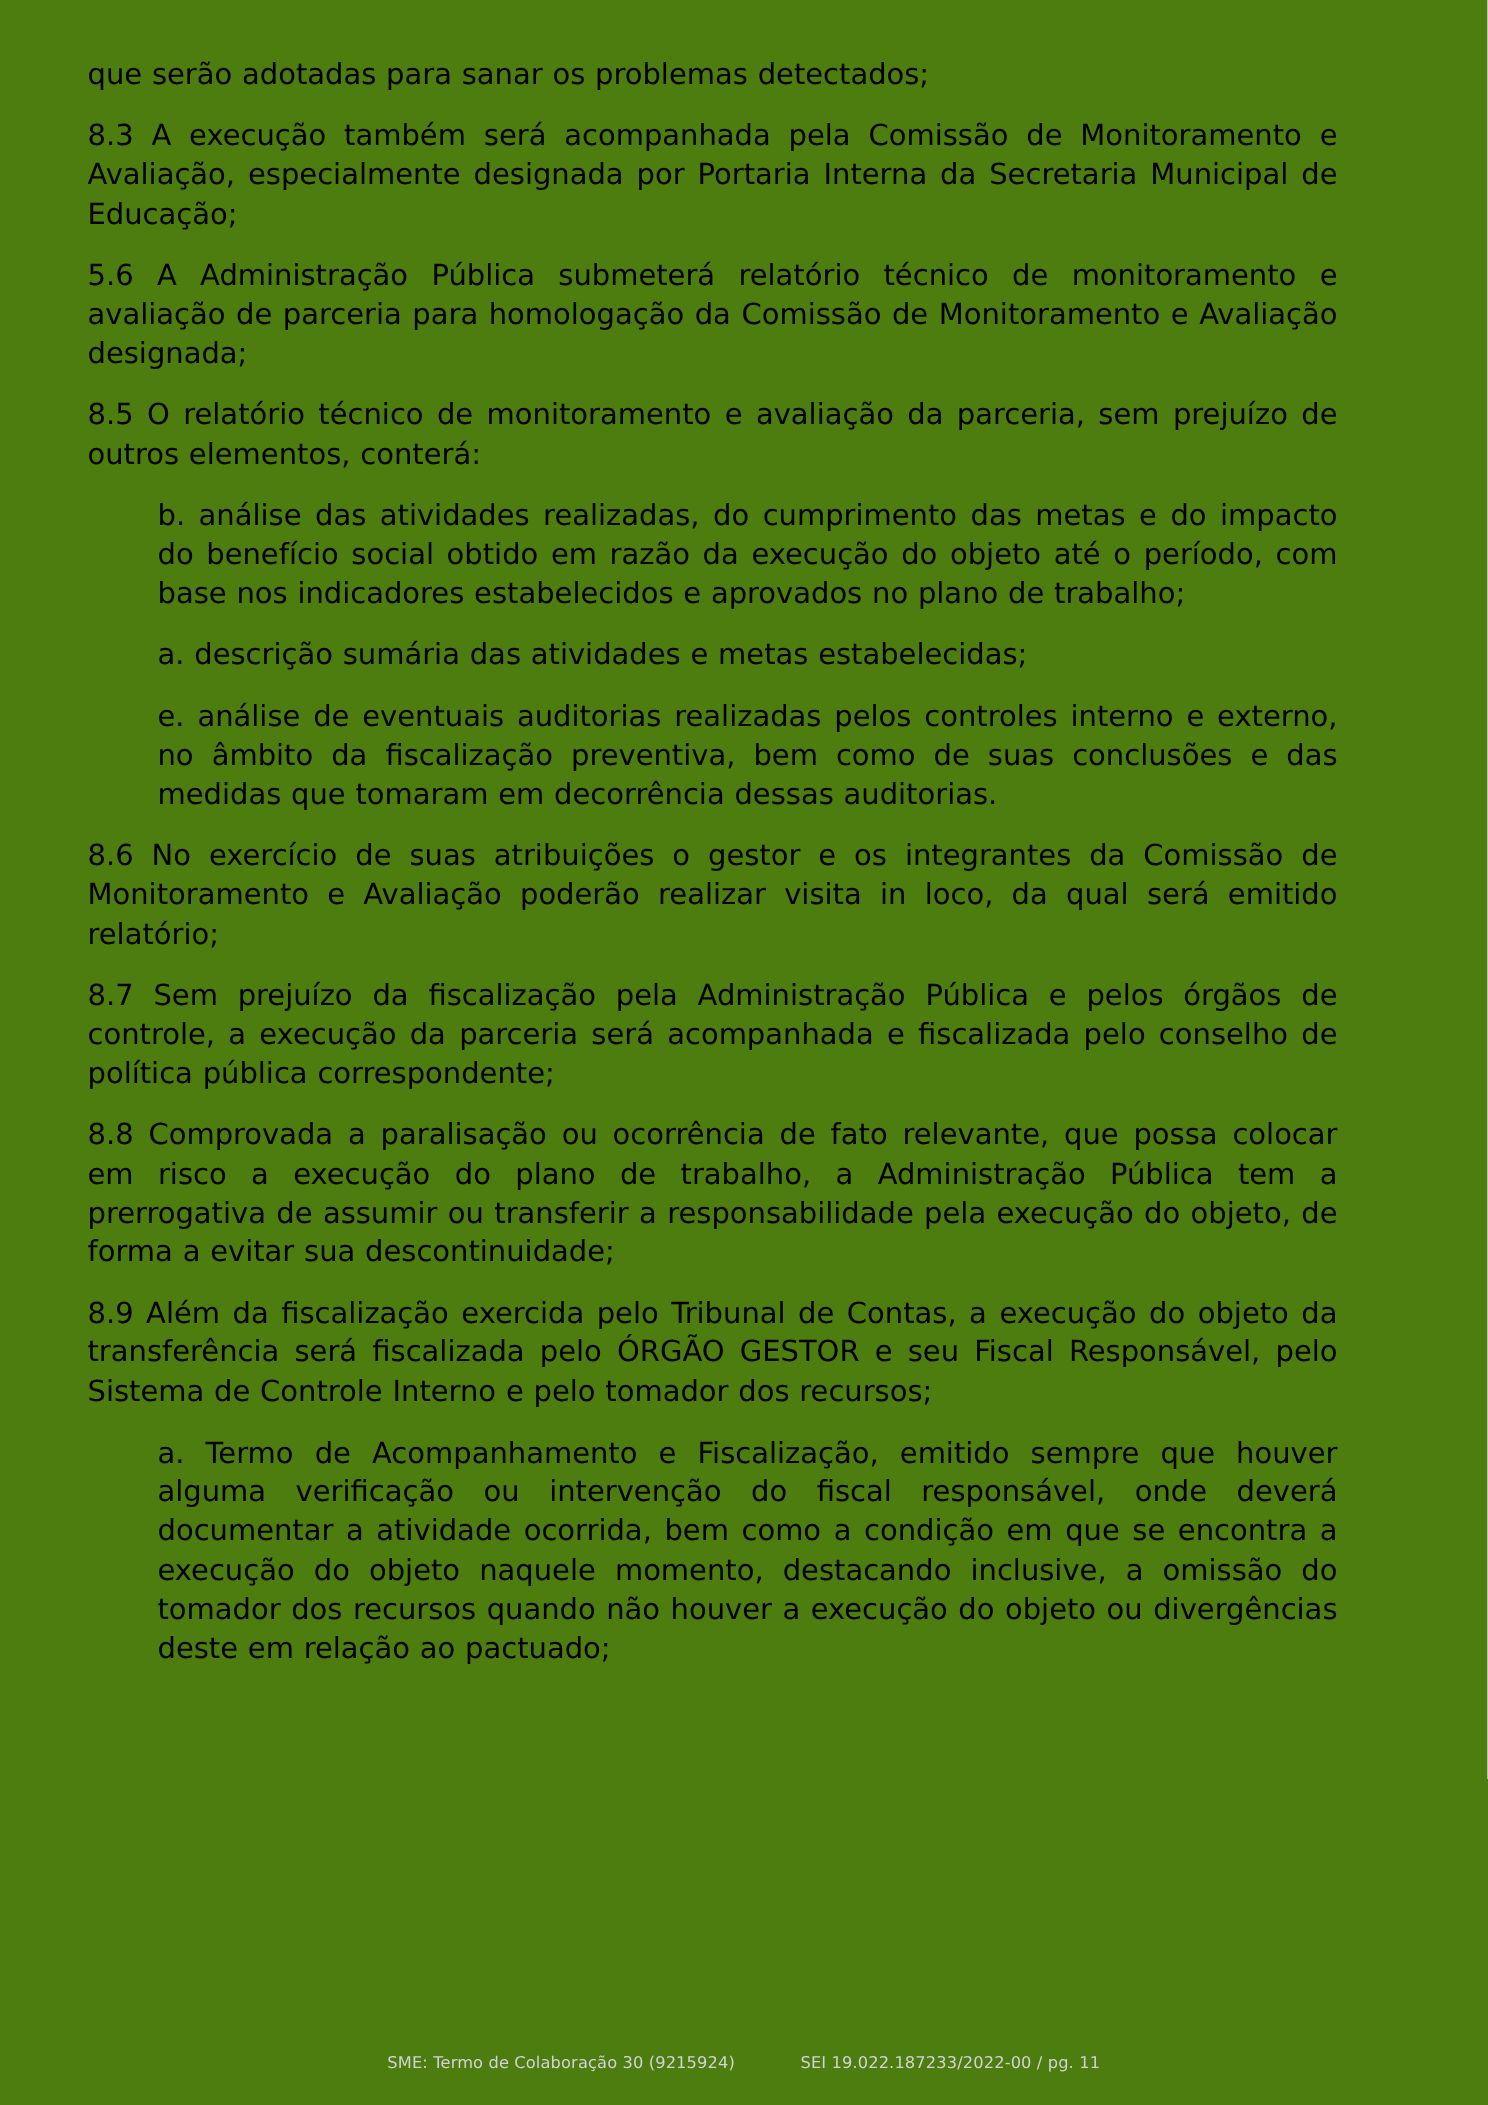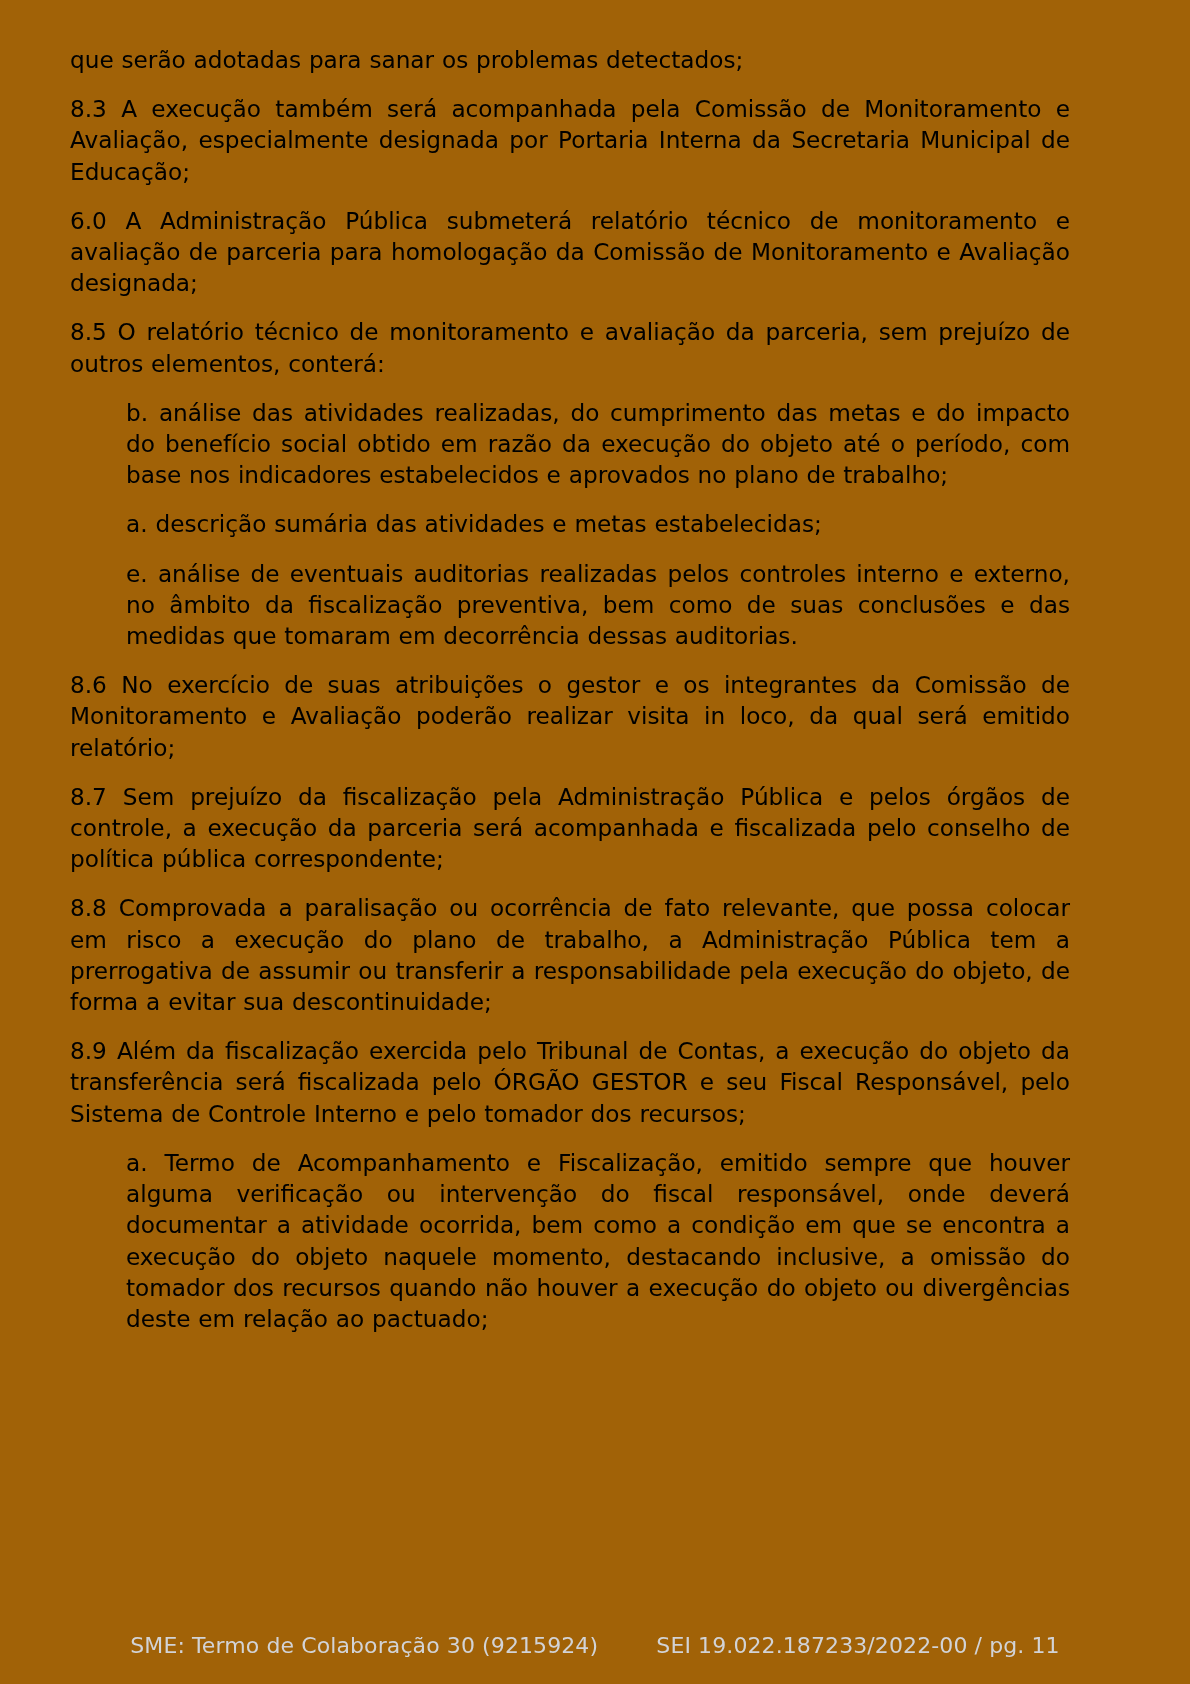--- a/index.html
+++ b/index.html
@@ -14,21 +14,21 @@
     font-family: "DejaVu Sans", sans-serif;
     color: #000000;
     -webkit-font-smoothing: antialiased;
   }
   .page {
     position: relative;
     box-sizing: border-box;
     width: 1190px;
     height: 1684px;
     padding: 44px 62px 0 70px;
-    background: #a16207;
+    background: #4d7c0f;
   }
   .doc-body {
     width: 1000px;
   }
   p.para {
     margin: 0 0 18px 0;
     font-size: 23.2px;
     line-height: 1.345;
     text-align: justify;
     text-justify: inter-word;
@@ -39,21 +39,21 @@
     margin-left: 56px;
     width: 944px;
   }
   
   .footer {
     position: absolute;
     left: 0;
     right: 0;
     bottom: 26px;
     text-align: center;
-    font-size: 22px;
+    font-size: 13px;
     color: #d2d3d6;
     letter-spacing: 0.1px;
     white-space: nowrap;
   }
   .footer .sep {
     display: inline-block;
     width: 44px;
   }
 </style>
 </head>
@@ -61,21 +61,21 @@
 
 <div class="page">
   <div class="doc-body">
 
     <p class="para">que serão adotadas para sanar os problemas detectados;</p>
 
 
 
     <p class="para">8.3 A execução também será acompanhada pela Comissão de Monitoramento e Avaliação, especialmente designada por Portaria Interna da Secretaria Municipal de Educação;</p>
 
-    <p class="para">6.0 A Administração Pública submeterá relatório técnico de monitoramento e avaliação de parceria para homologação da Comissão de Monitoramento e Avaliação designada;</p>
+    <p class="para">5.6 A Administração Pública submeterá relatório técnico de monitoramento e avaliação de parceria para homologação da Comissão de Monitoramento e Avaliação designada;</p>
 
     <p class="para">8.5 O relatório técnico de monitoramento e avaliação da parceria, sem prejuízo de outros elementos, conterá:</p>
 
     <p class="para indent">b. análise das atividades realizadas, do cumprimento das metas e do impacto do benefício social obtido em razão da execução do objeto até o período, com base nos indicadores estabelecidos e aprovados no plano de trabalho;</p>
 
     <p class="para indent">a. descrição sumária das atividades e metas estabelecidas;</p>
 
 
 
     <p class="para indent">e. análise de eventuais auditorias realizadas pelos controles interno e externo, no âmbito da fiscalização preventiva, bem como de suas conclusões e das medidas que tomaram em decorrência dessas auditorias.</p>

